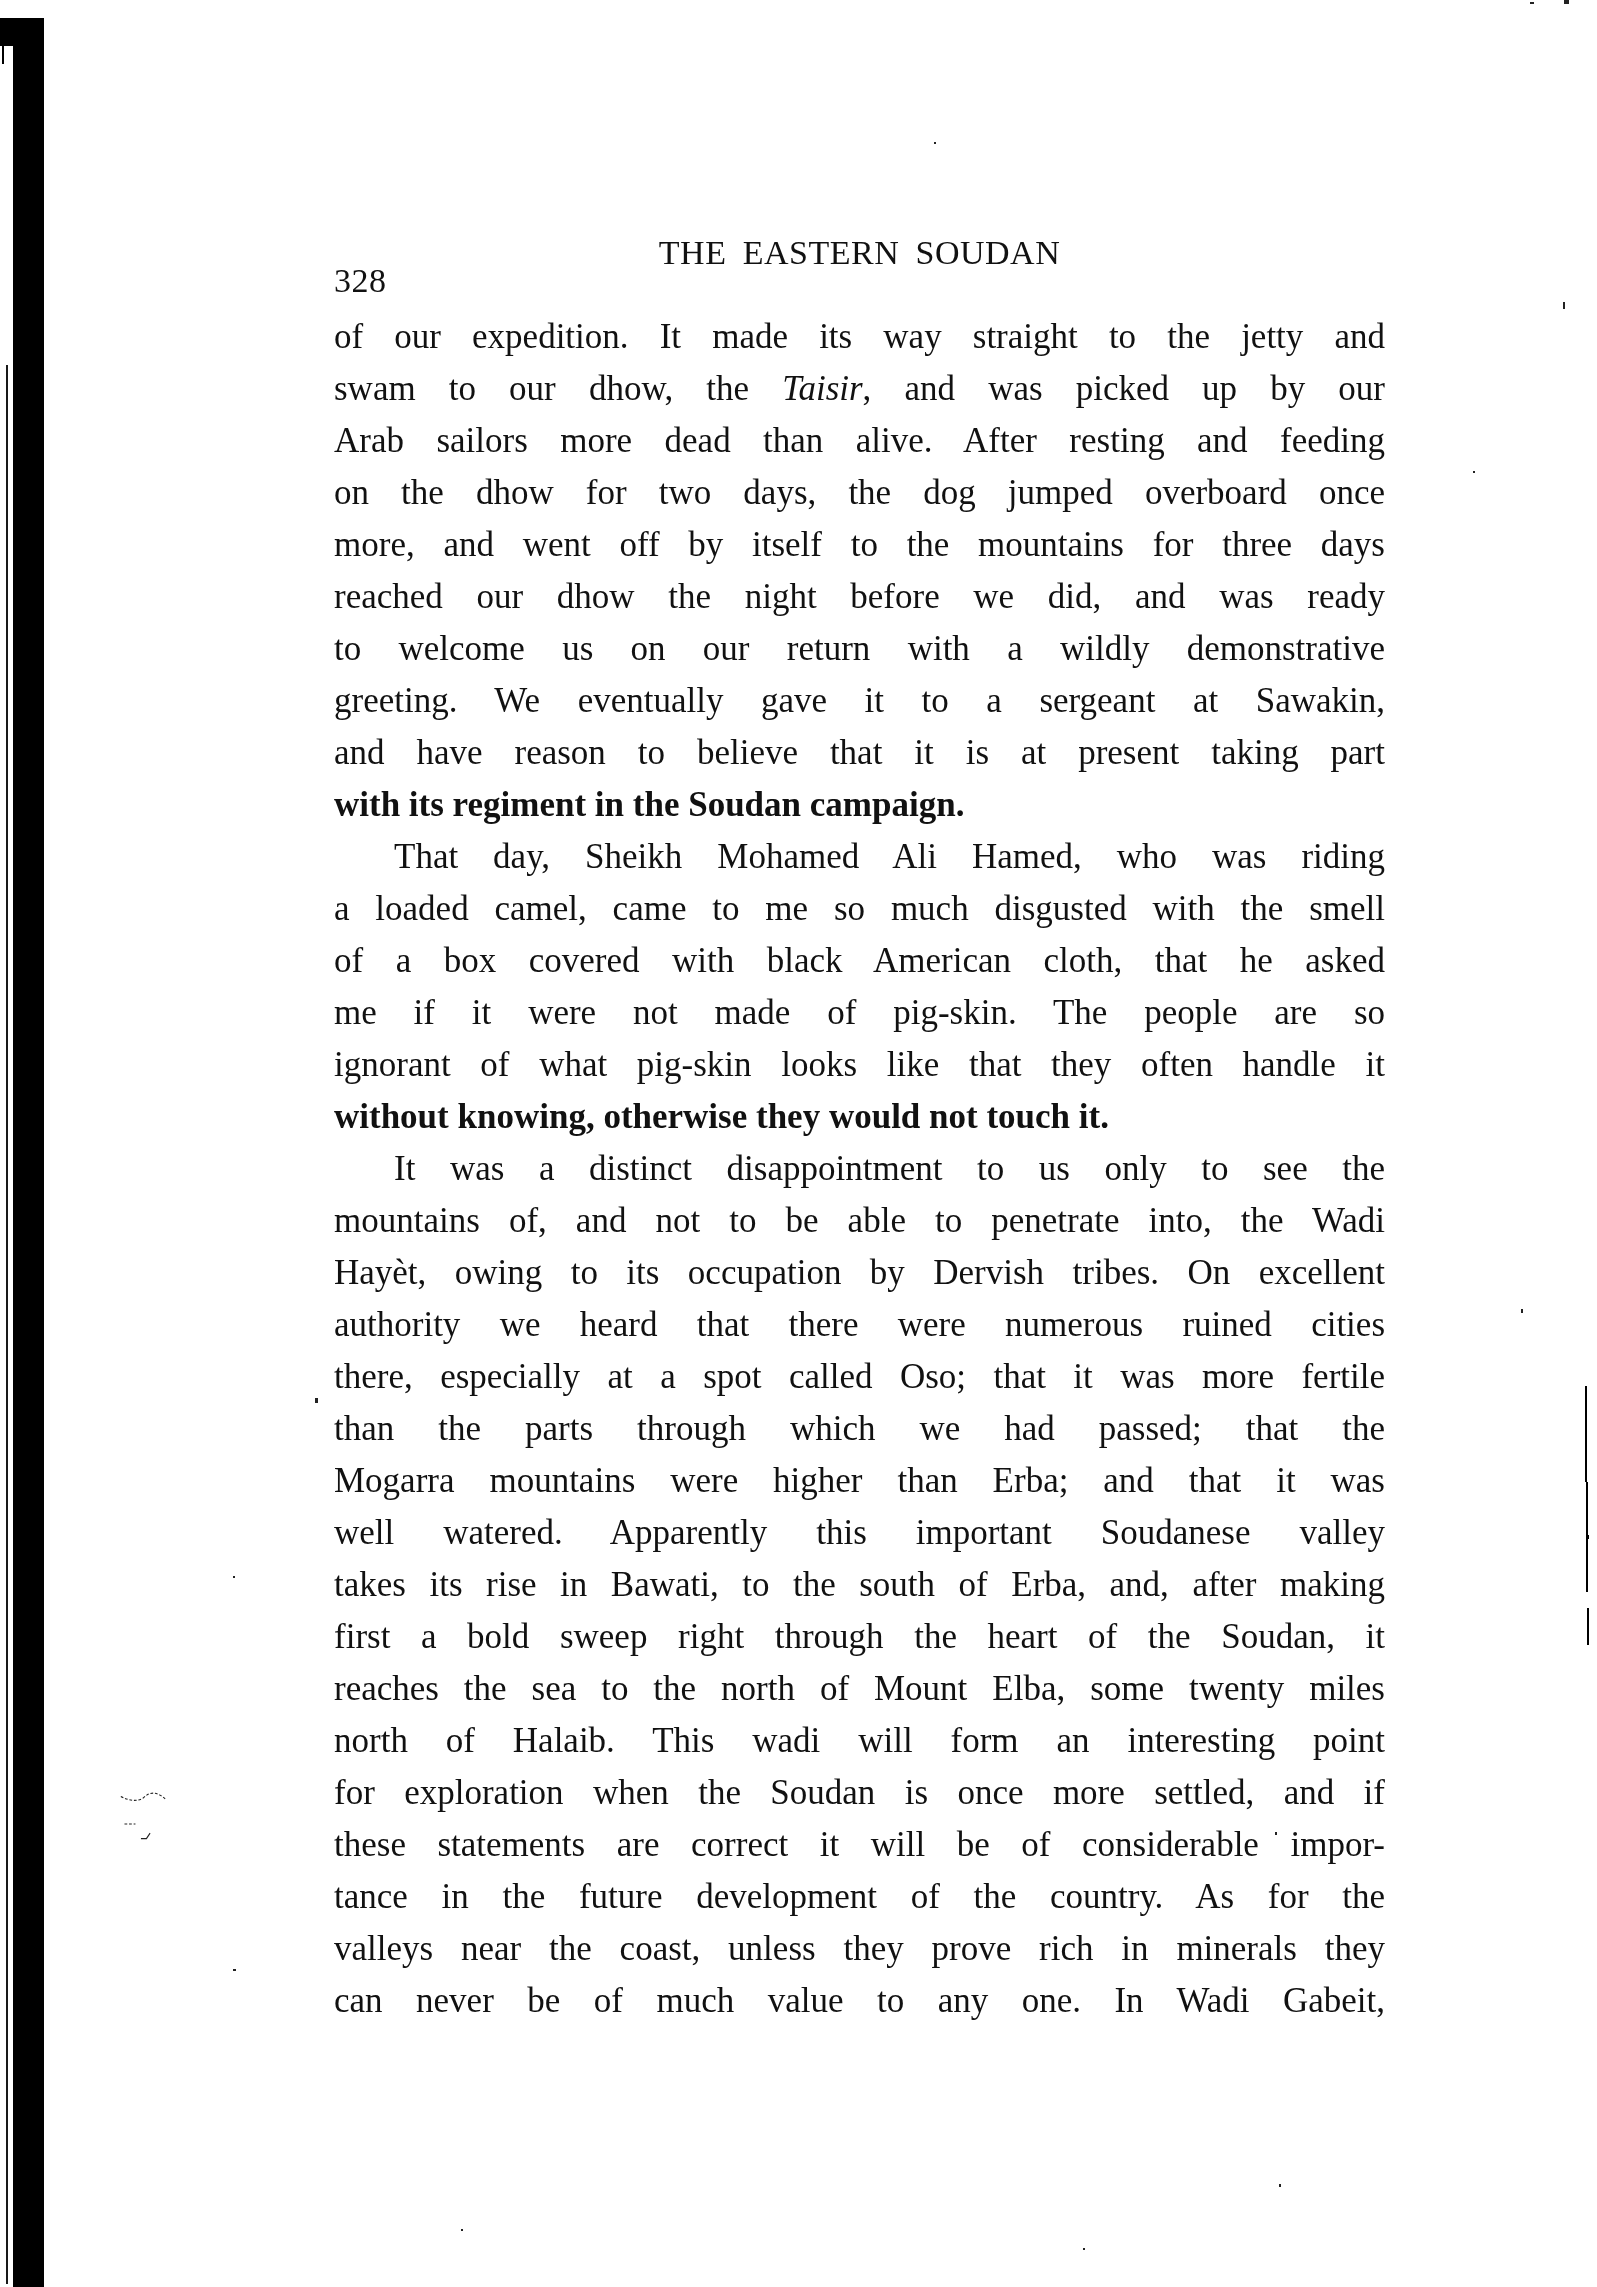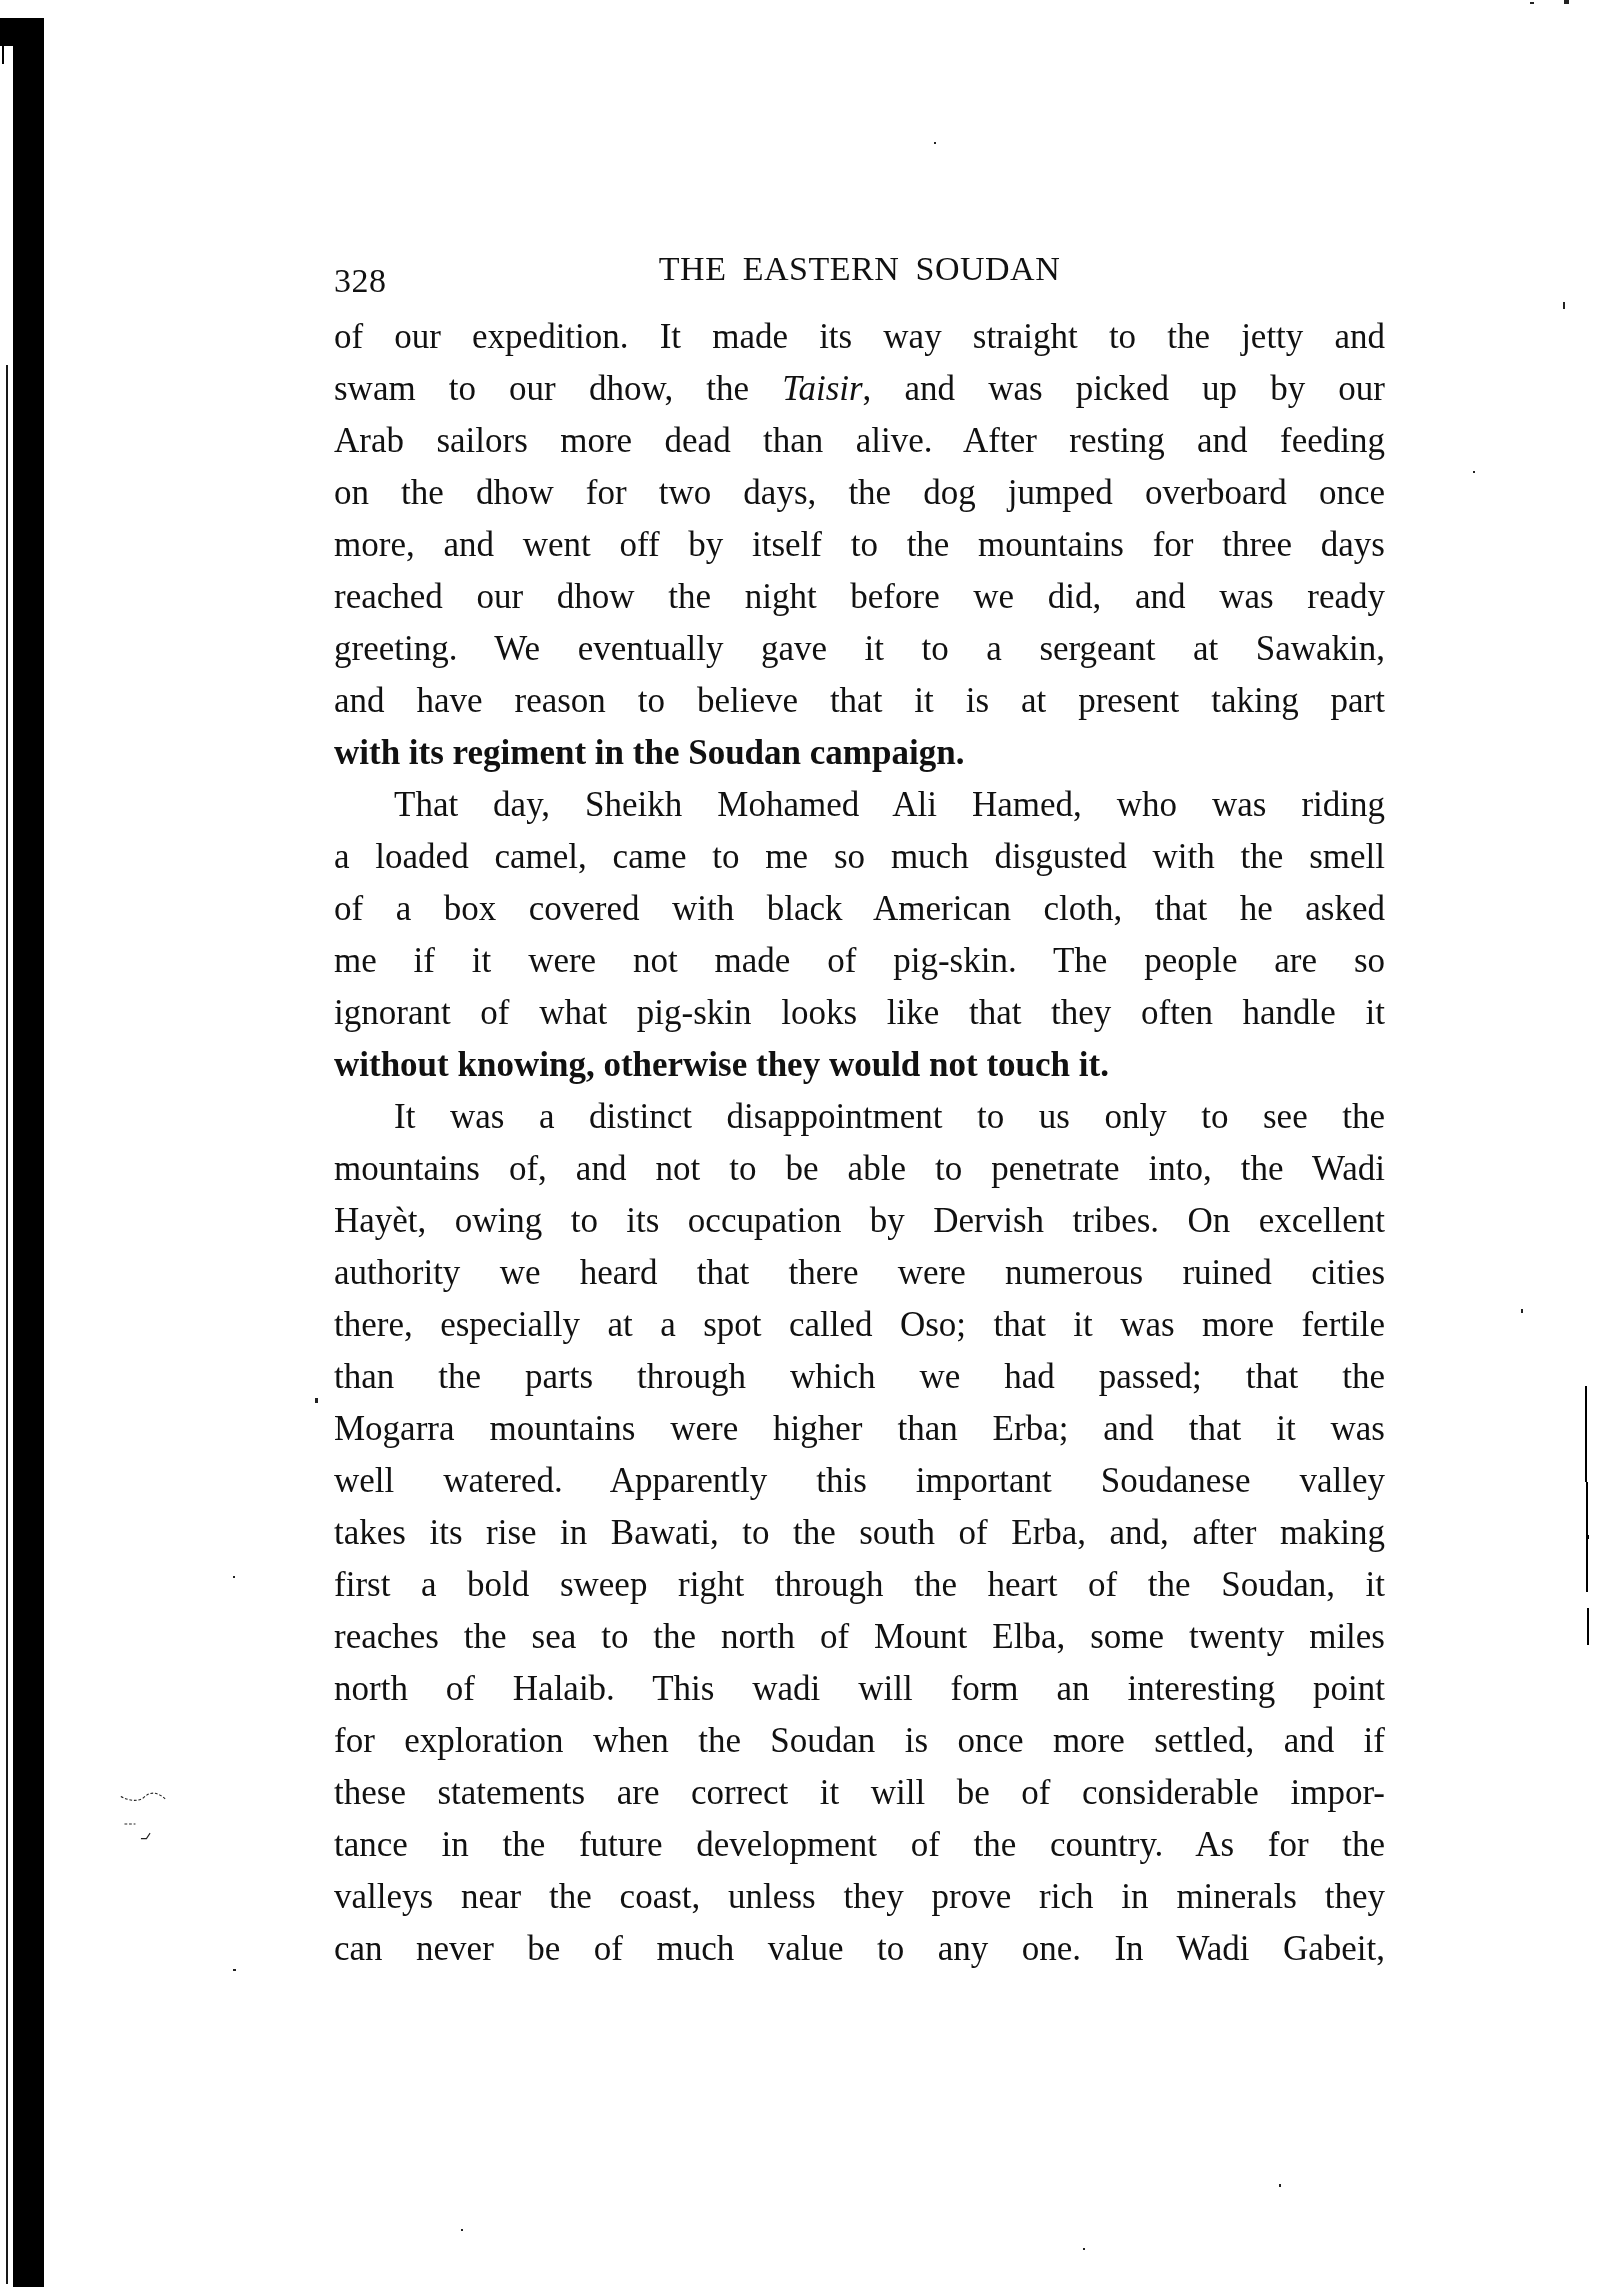--- a/index.html
+++ b/index.html
@@ -80,21 +80,21 @@
       position: absolute;
       left: 0;
       top: 0;
       margin-top: 28px;
     }
     .running-head {
       position: absolute;
       left: 0;
       right: 0;
       text-align: center;
-      top: 16px;
+      top: 0;
       word-spacing: 7.3px;
     }
 
     .body-text {
       position: absolute;
       top: 311px;
       left: 334px;
       width: 1051px;
       font-size: 35px;
       line-height: 52px;
@@ -157,20 +157,21 @@
 </div>
 
 <div class="body-text" id="body-text">
     <div>
       <span class="line">of our expedition.  It made its way straight to the jetty and</span>
       <span class="line"><span>swam to our dhow, the </span><span class="italic">Taisir</span><span>, and was picked up by our</span></span>
       <span class="line">Arab sailors more dead than alive.  After resting and feeding</span>
       <span class="line">on the dhow for two days, the dog jumped overboard once</span>
       <span class="line">more, and went off by itself to the mountains for three days</span>
       <span class="line">reached our dhow the night before we did, and was ready</span>
+      <span class="line">to welcome us on our return with a wildly demonstrative</span>
       <span class="line">greeting.  We eventually gave it to a sergeant at Sawakin,</span>
       <span class="line">and have reason to believe that it is at present taking part</span>
       <span class="line last">with its regiment in the Soudan campaign.</span>
     </div>
     <div>
       <span class="line indent">That day, Sheikh Mohamed Ali Hamed, who was riding</span>
       <span class="line">a loaded camel, came to me so much disgusted with the smell</span>
       <span class="line">of a box covered with black American cloth, that he asked</span>
       <span class="line">me if it were not made of pig-skin.   The people are so</span>
       <span class="line">ignorant of what pig-skin looks like that they often handle it</span>

